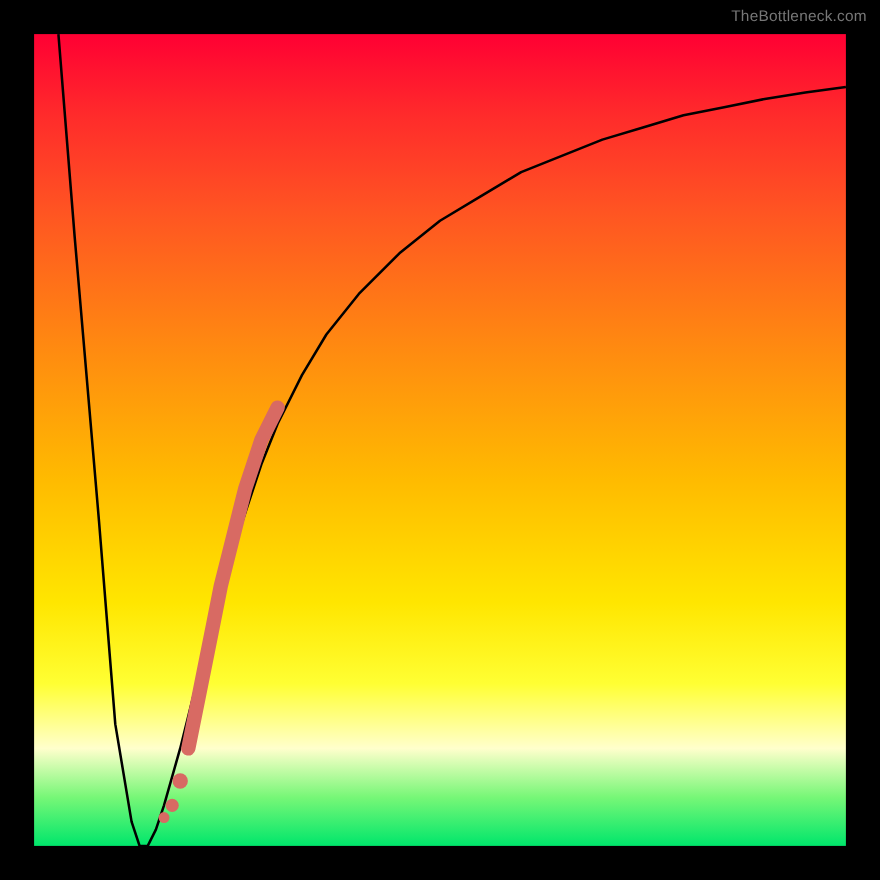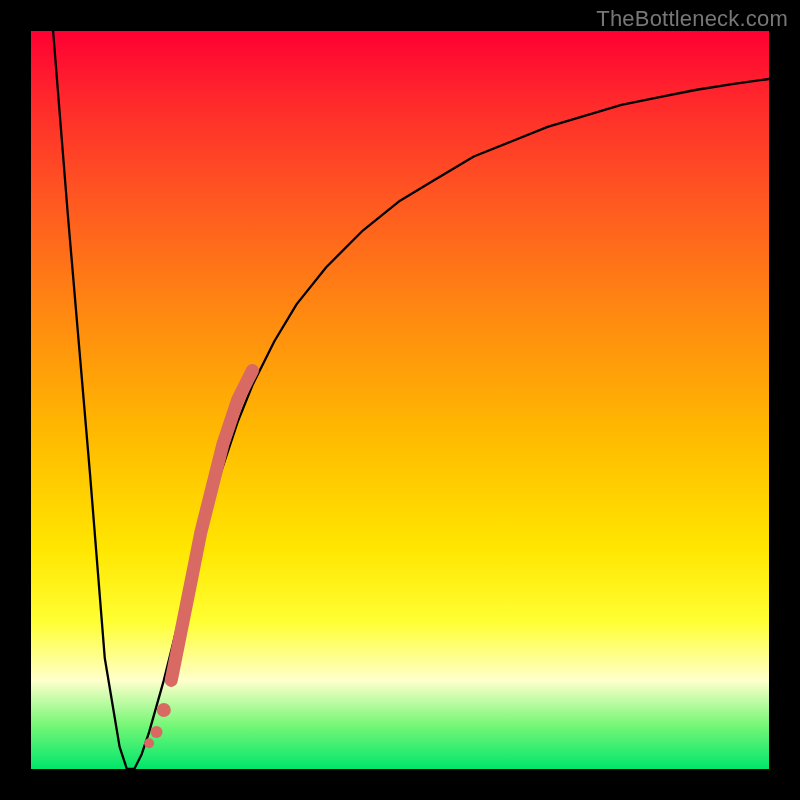--- a/index.html
+++ b/index.html
@@ -42,21 +42,21 @@
   }
   svg.curve {
     position: absolute;
     inset: 0;
   }
   .watermark {
     position: absolute;
     top: 6px;
     right: 12px;
     color: #777;
-    font-size: 22px;
+    font-size: 14px;
     font-weight: 500;
     letter-spacing: 0.2px;
     user-select: none;
   }
 </style>
 </head>
 <body>
 
 <div class="frame">
 

